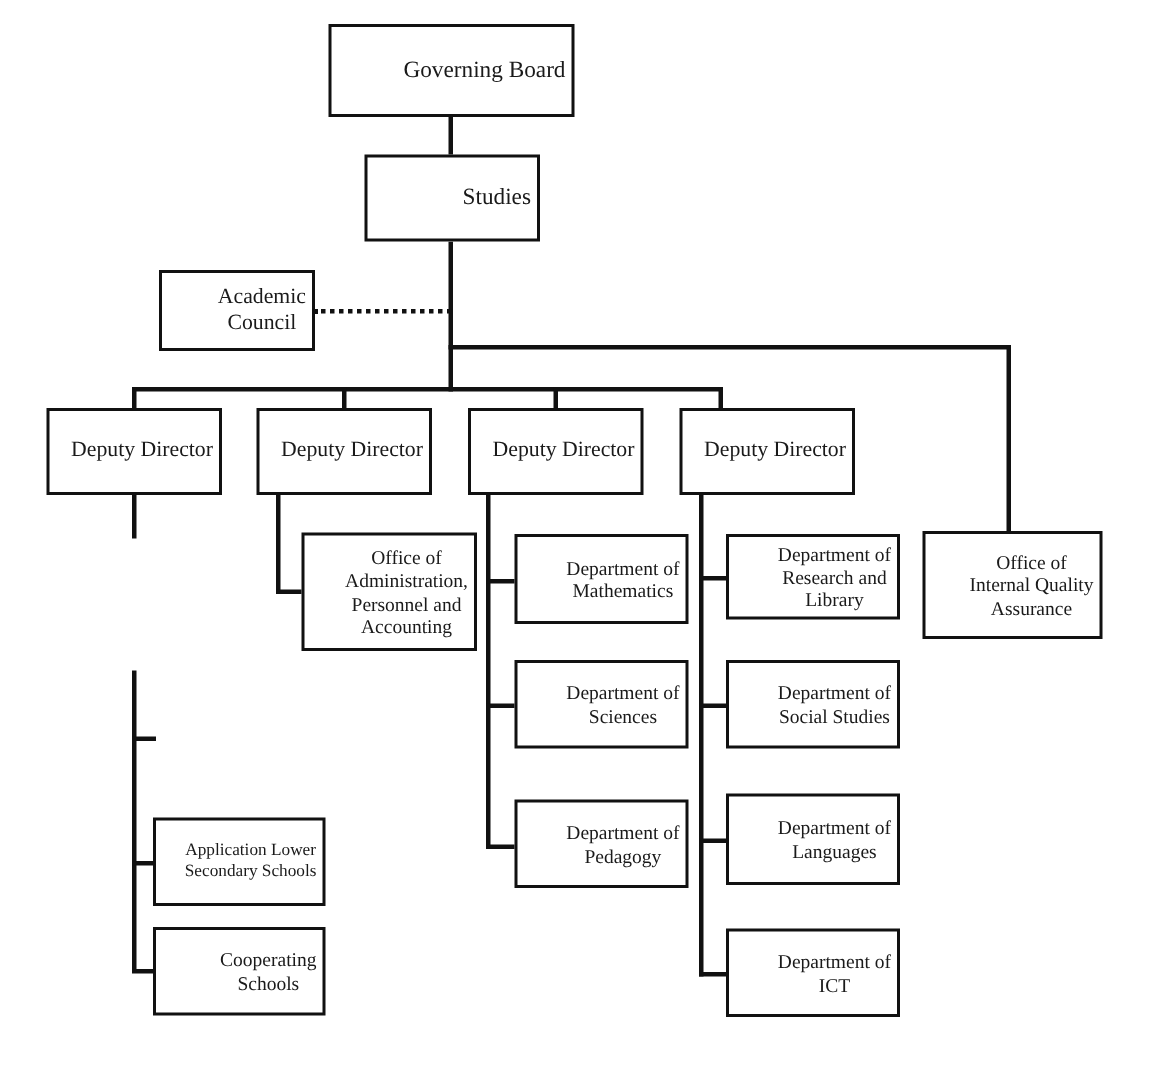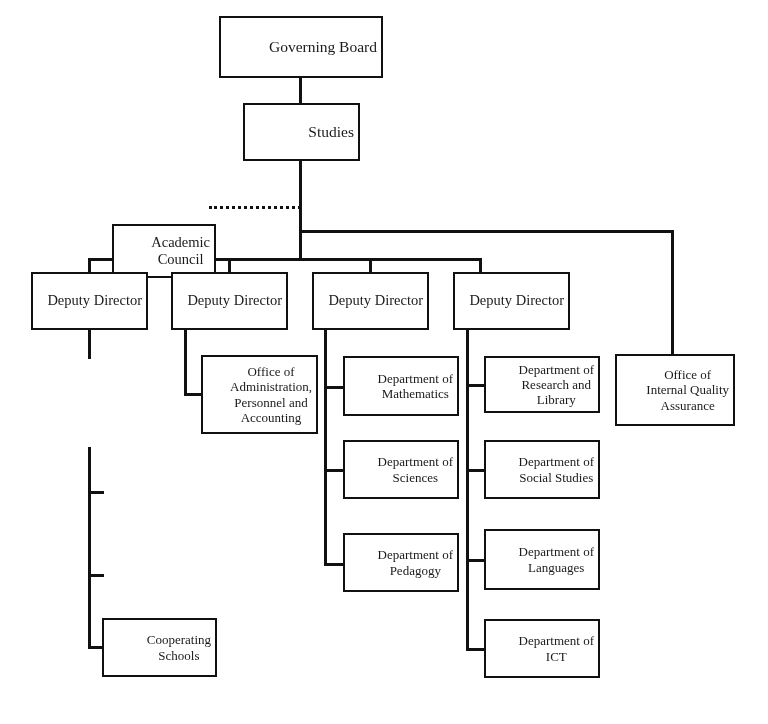--- a/index.html
+++ b/index.html
@@ -100,21 +100,21 @@
   <div class="conn conn-h" style="left:466px; top:648px; width:20px;"></div>
 
   <div class="node sz-lg" style="left:219px; top:16px; width:164px; height:62px;">
     <span class="node-label">Governing Board</span>
   </div>
 
   <div class="node sz-lg" style="left:243px; top:103px; width:117px; height:58px;">
     <span class="node-label">Studies</span>
   </div>
 
-  <div class="node sz-md" style="left:112px; top:180px; width:104px; height:54px;margin-top:44px;">
+  <div class="node sz-md" style="left:106px; top:180px; width:104px; height:54px;">
     <span class="node-label">Academic
 Council</span>
   </div>
 
   <div class="node sz-md" style="left:31px; top:272px; width:117px; height:58px;">
     <span class="node-label">Deputy Director</span>
   </div>
 
   <div class="node sz-md" style="left:171px; top:272px; width:117px; height:58px;">
     <span class="node-label">Deputy Director</span>
@@ -123,20 +123,24 @@
   <div class="node sz-md" style="left:312px; top:272px; width:117px; height:58px;">
     <span class="node-label">Deputy Director</span>
   </div>
 
   <div class="node sz-md" style="left:453px; top:272px; width:117px; height:58px;">
     <span class="node-label">Deputy Director</span>
   </div>
 
 
 
+  <div class="node sz-xs" style="left:102px; top:545px; width:115px; height:59px;">
+    <span class="node-label">Application Lower
+Secondary Schools</span>
+  </div>
 
   <div class="node sz-sm" style="left:102px; top:618px; width:115px; height:59px;padding-left:42px;">
     <span class="node-label">Cooperating
 Schools</span>
   </div>
 
   <div class="node sz-sm" style="left:201px; top:355px; width:117px; height:79px;">
     <span class="node-label">Office of
 Administration,
 Personnel and

